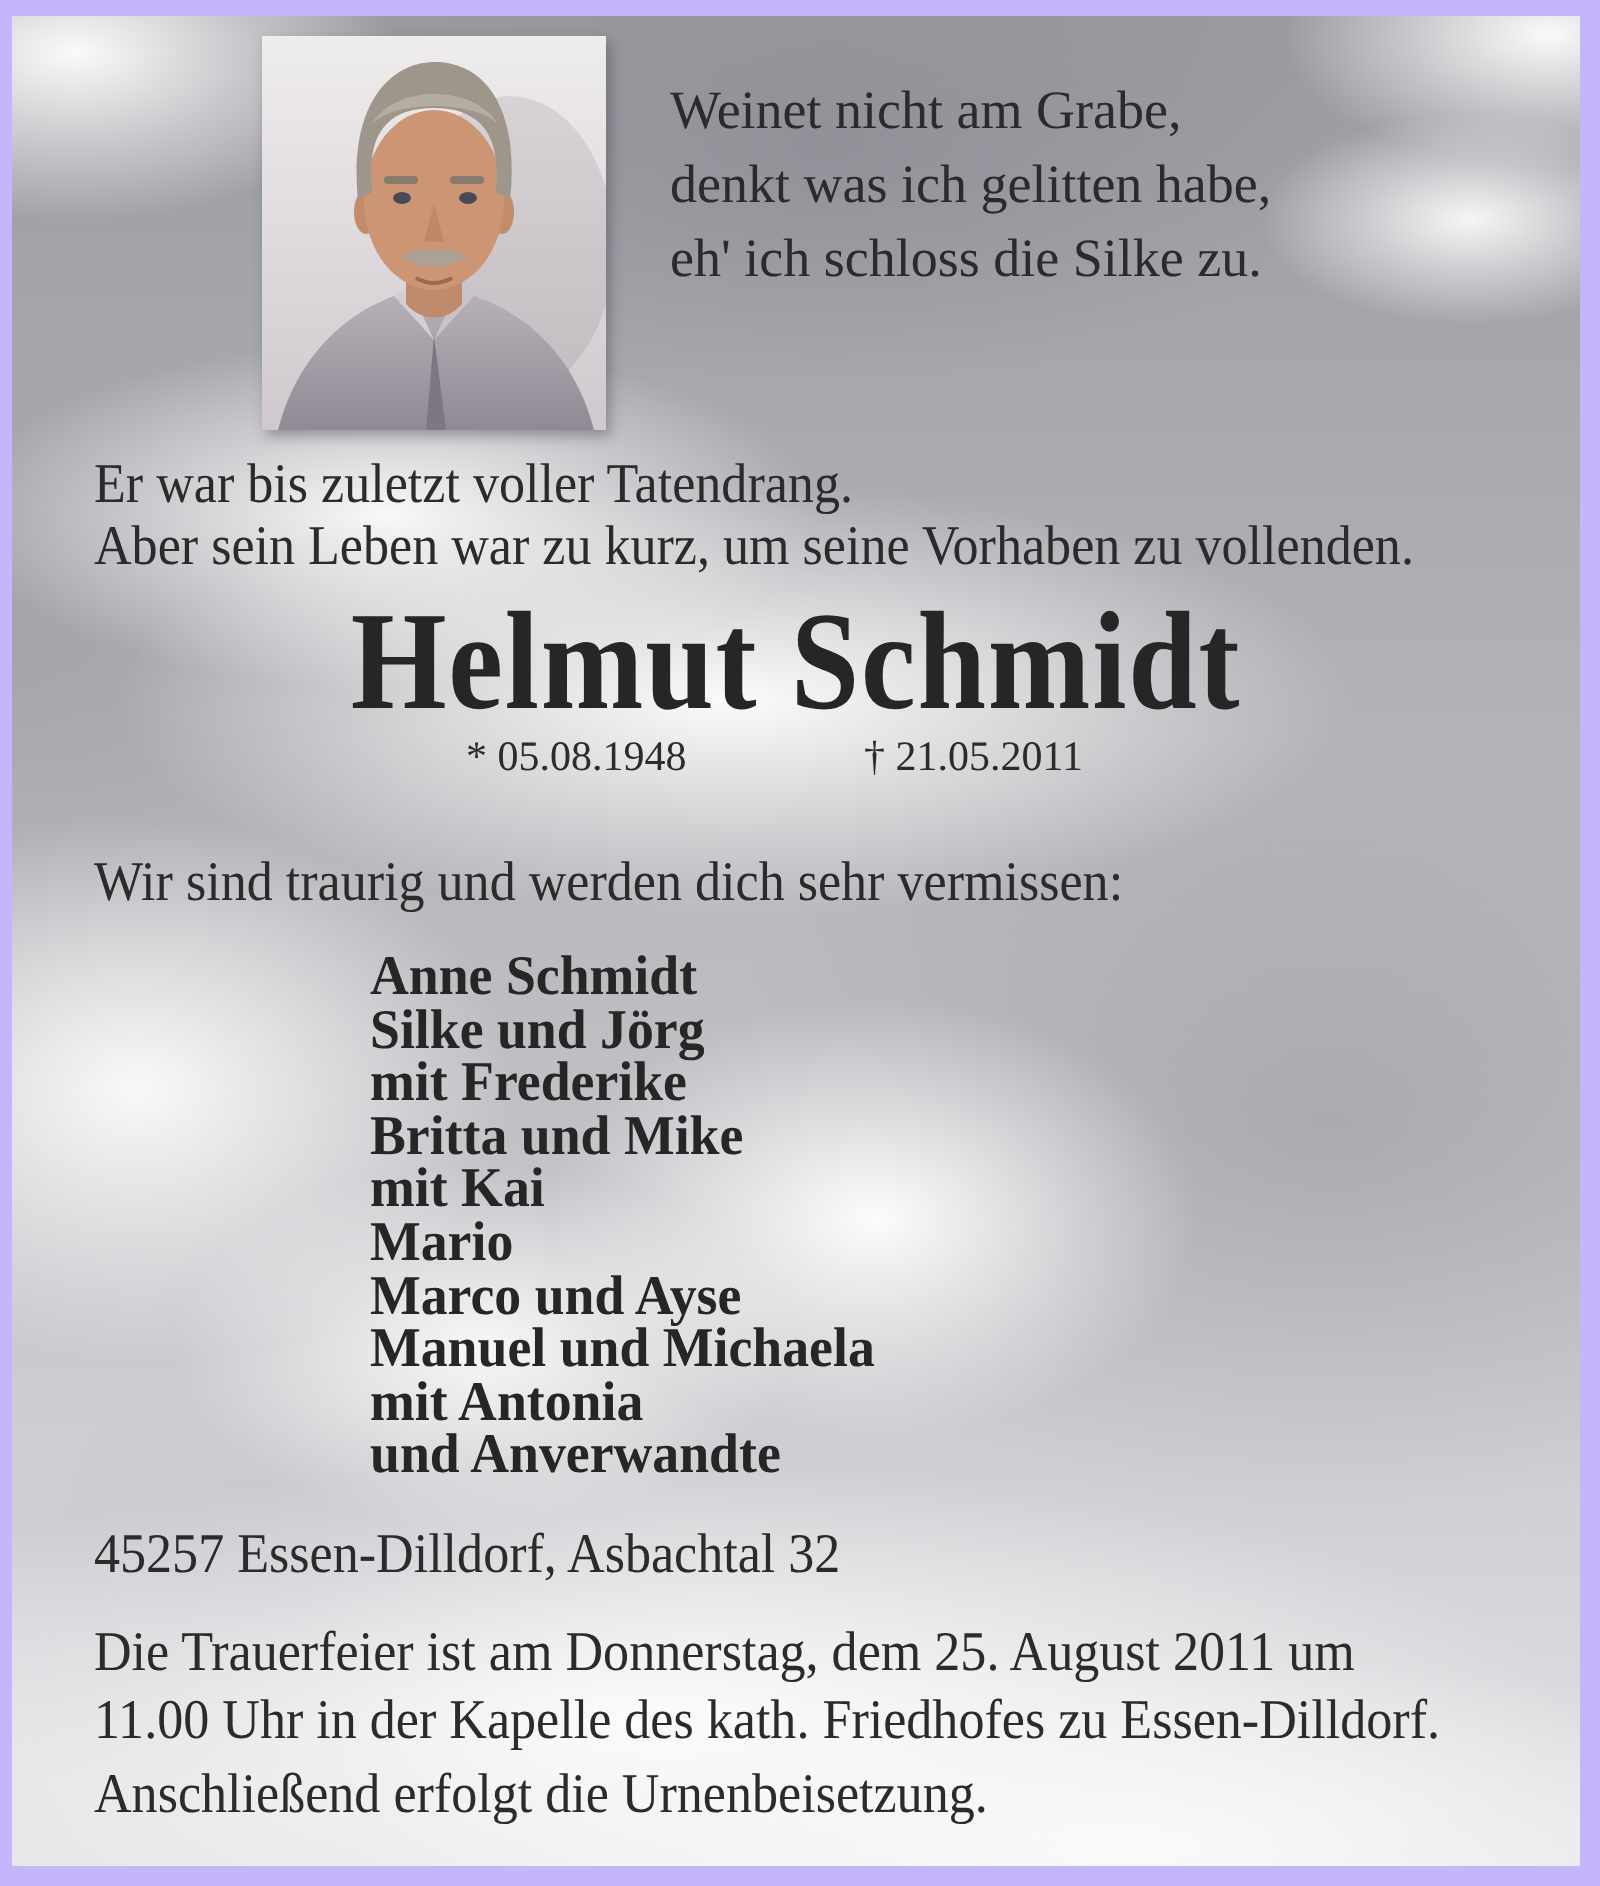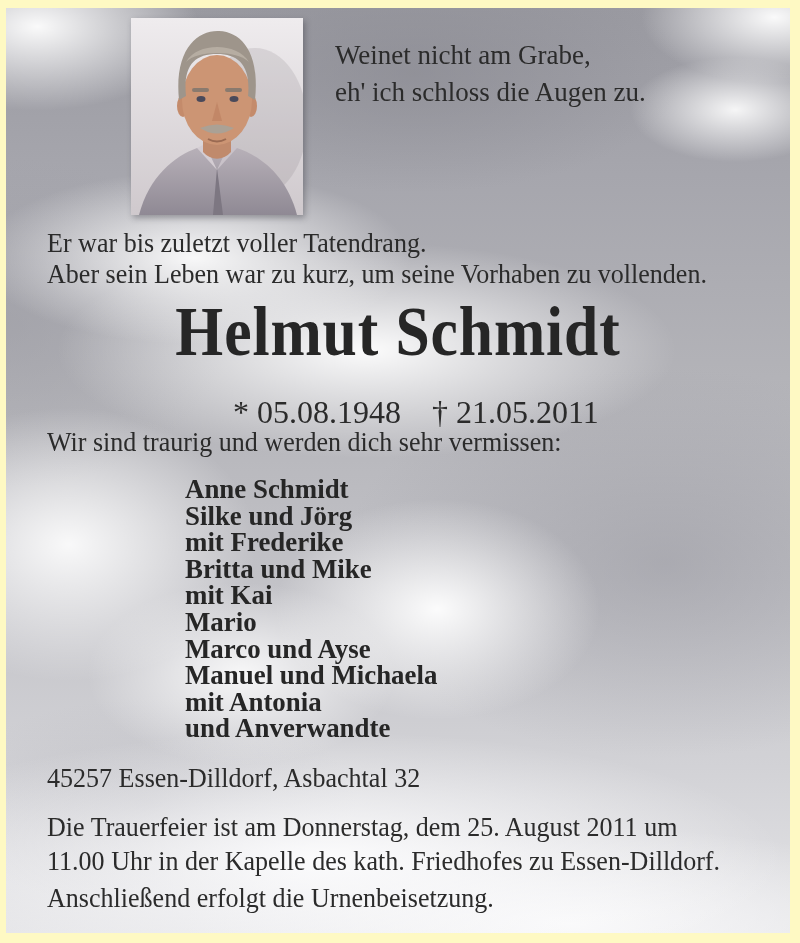--- a/index.html
+++ b/index.html
@@ -2,21 +2,21 @@
 <html><head>
 <meta charset="utf-8">
 <style>
   * { margin:0; padding:0; box-sizing:border-box; }
   html,body { background:#222; }
   body { font-family:"Liberation Serif","DejaVu Serif",serif; }
 
   .frame {
     position:relative;
     width:800px; height:943px;
-    background:#fef9c3;           
+    background:#c4b5fd;           
     overflow:hidden;
   }
   .inner {
     position:absolute;
     left:6px; top:8px; width:784px; height:925px;
     overflow:hidden;
   }
   
   .clouds {
     position:absolute; inset:0;
@@ -50,21 +50,21 @@
 
   .cond { transform:scaleX(.93); transform-origin:0 0; white-space:nowrap; }
 
   .intro   { position:absolute; left:41px;  top:219px; font-size:28px; line-height:31px; }
   .title   {
     position:absolute; left:0; top:289px; width:100%;
     text-align:center; font-size:70px; font-weight:bold; line-height:70px;
     transform:scaleX(.88); transform-origin:50% 0; letter-spacing:1px;
     color:#262626;
   }
-  .dates   { position:absolute; top:358px; left:0; width:100%; height:34px; font-size:32px;margin-top:28px; }
+  .dates   { position:absolute; top:358px; left:0; width:100%; height:34px; font-size:21px; }
   .dates .birth { position:absolute; left:227px; }
   .dates .death { position:absolute; left:426px; }
 
   .mourning { position:absolute; left:41px; top:418px; font-size:28px; line-height:32px; }
 
   .family {
     position:absolute; left:179px; top:468px;
     font-size:28px; font-weight:bold; line-height:26.6px;
     transform:scaleX(.96); transform-origin:0 0;
     color:#262626;
@@ -112,21 +112,22 @@
           <ellipse cx="70" cy="81" rx="4.5" ry="3" fill="#49495a"></ellipse>
           <ellipse cx="103" cy="81" rx="4.5" ry="3" fill="#49495a"></ellipse>
           <path d="M86,84 L81,103 L91,103 Z" fill="#bd8263" opacity=".7"></path>
           <path d="M69,110 Q86,103 103,110 Q86,121 69,110 Z" fill="#aba195"></path>
           <path d="M77,121 Q86,126 95,121" stroke="#9a6a52" stroke-width="2" fill="none"></path>
         </svg>
       </div>
 
       <div class="poem">
         <div>Weinet nicht am Grabe,</div>
-        <div>eh' ich schloss die Augen zu.</div>
+        <div>denkt was ich gelitten habe,</div>
+        <div>eh' ich schloss die Silke zu.</div>
       </div>
 
       <div class="intro cond">
         <div>Er war bis zuletzt voller Tatendrang.</div>
         <div>Aber sein Leben war zu kurz, um seine Vorhaben zu vollenden.</div>
       </div>
 
       <h1 class="title">Helmut Schmidt</h1>
 
       <div class="dates">

